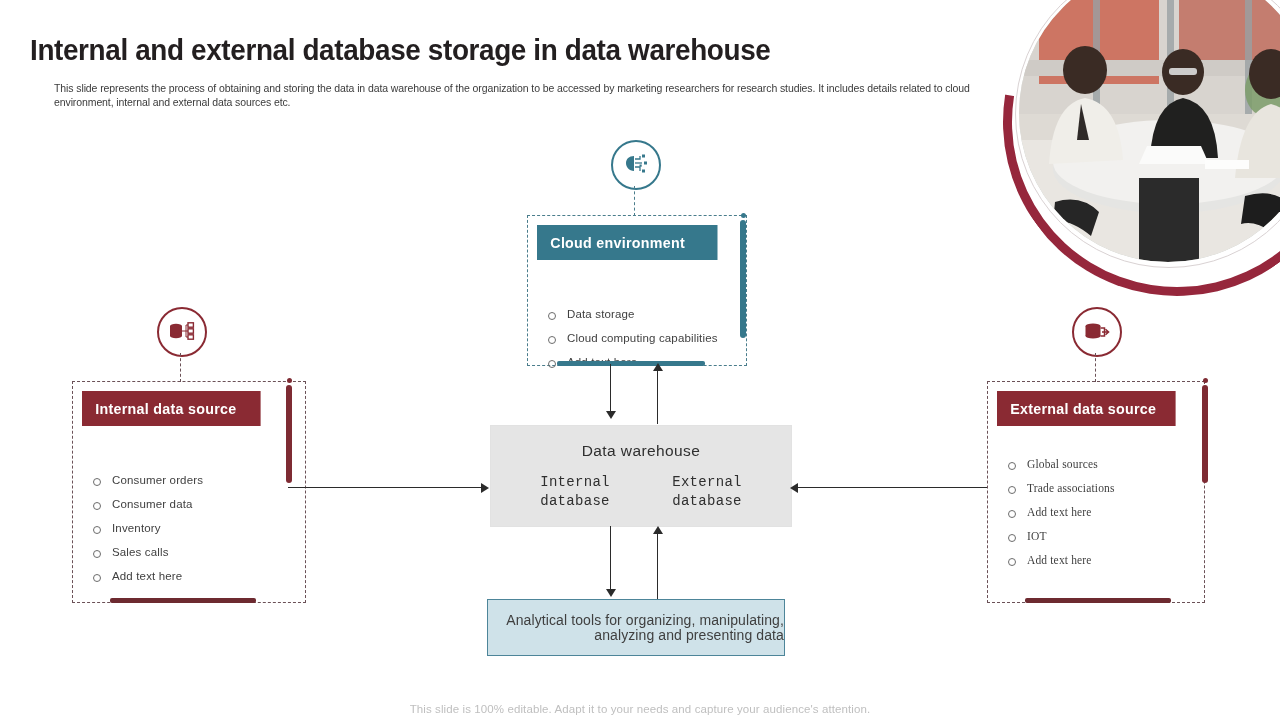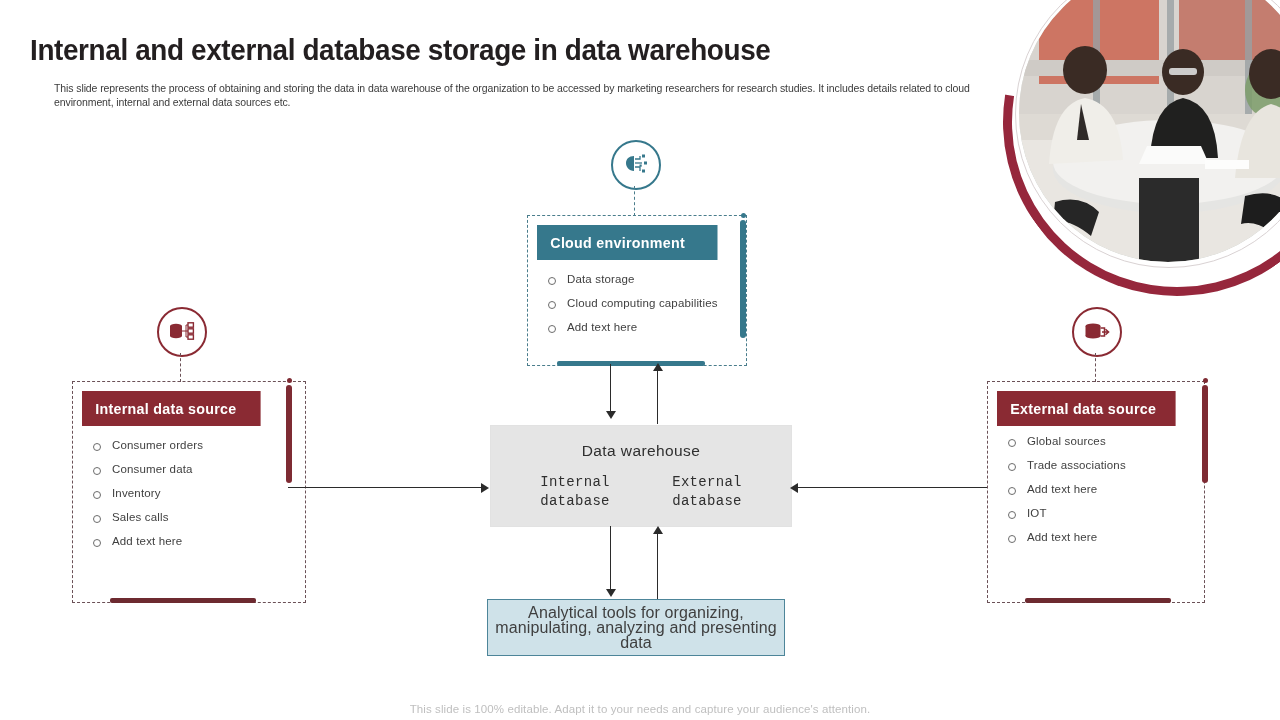--- a/index.html
+++ b/index.html
@@ -55,21 +55,21 @@
     height:35px;line-height:35px;
     font-family:"Liberation Sans Narrow","Liberation Sans",sans-serif;
     font-weight:bold;font-size:15px;color:#ffffff;
     padding-left:14px;letter-spacing:0.3px;
     transform:scaleX(0.95);transform-origin:left center;
     box-sizing:border-box;
   }
   .panel-head.maroon{background:#8a2a33;}
   .panel-head.teal{background:#36788c;}
 
-  .panel-list{position:absolute;left:20px;}
+  .panel-list{position:absolute;left:20px;margin-top:35px;}
   .li{display:flex;align-items:flex-start;margin-bottom:10px;}
   .li .bullet{
     width:6px;height:6px;border:1px solid #6c6c6c;border-radius:50%;
     margin-right:11px;margin-top:5px;flex:none;
   }
   .li .txt{font-size:11.5px;color:#3f3f3f;line-height:14px;letter-spacing:0.15px;}
 
   
   .vbar{position:absolute;width:6px;border-radius:3px;}
   .vbar.maroon{background:#7e2b33;}
@@ -106,21 +106,21 @@
     font-size:14px;color:#2f2f2f;line-height:19px;letter-spacing:0.3px;
   }
   .wh-col.left{left:24px;}
   .wh-col.right{right:24px;}
 
   .tools{
     position:absolute;left:487px;top:599px;width:296px;height:55px;
     background:#cfe2e9;border:1px solid #4d8599;
     display:flex;align-items:center;justify-content:center;text-align:center;
   }
-  .tools span{font-size:16px;color:#3f3f3f;line-height:15px;letter-spacing:0.1px;}
+  .tools span{font-size:14px;color:#3f3f3f;line-height:15px;letter-spacing:0.1px;text-align:right;}
 
   
   .ln{position:absolute;background:#2b2b2b;}
   .ln.h{height:1px;}
   .ln.v{width:1px;}
   .dln{position:absolute;}
   .dln.v{border-left:1px dashed #6b5157;width:0;}
   .dln.teal.v{border-left-color:#4a7d8c;}
   .arrow{position:absolute;width:0;height:0;}
   .arrow.right{border-top:5px solid transparent;border-bottom:5px solid transparent;border-left:8px solid #2b2b2b;}
@@ -293,21 +293,21 @@
       <g fill="none" stroke="#8a2a33" stroke-width="1.5">
         <path d="M16.5 7 h4 v8 h-4"></path>
       </g>
       <path d="M18 11 H24 M21.5 8.2 L24.6 11 L21.5 13.8" fill="none" stroke="#8a2a33" stroke-width="1.5"></path>
     </svg>
   </div>
   <div class="dln v" style="left:1095px;top:353px;height:29px;"></div>
 
   <div class="panel" style="left:987px;top:381px;width:216px;height:220px;">
     <div class="panel-head maroon" style="width:188px;">External data source</div>
-    <div class="panel-list" style="top:52px;">
+    <div class="panel-list" style="top:40px;font-family:Liberation Serif, serif;">
       <div class="li">
         <span class="bullet"></span>
         <span class="txt">Global sources</span>
       </div>
       <div class="li">
         <span class="bullet"></span>
         <span class="txt">Trade associations</span>
       </div>
       <div class="li">
         <span class="bullet"></span>

